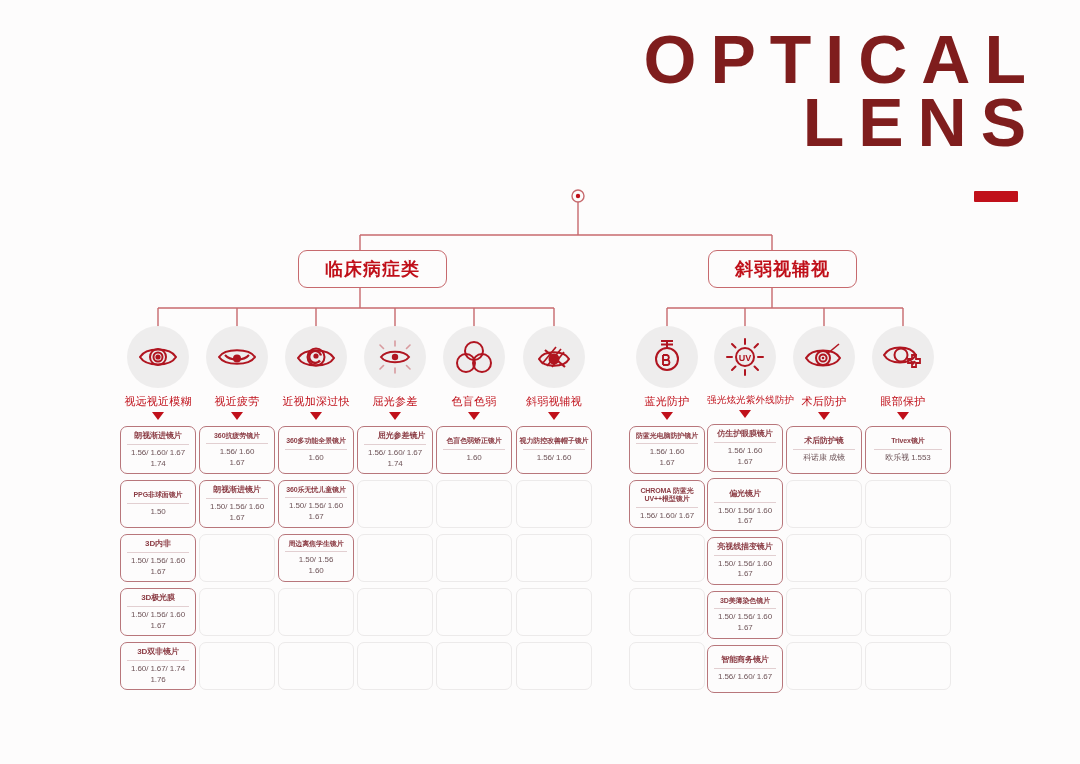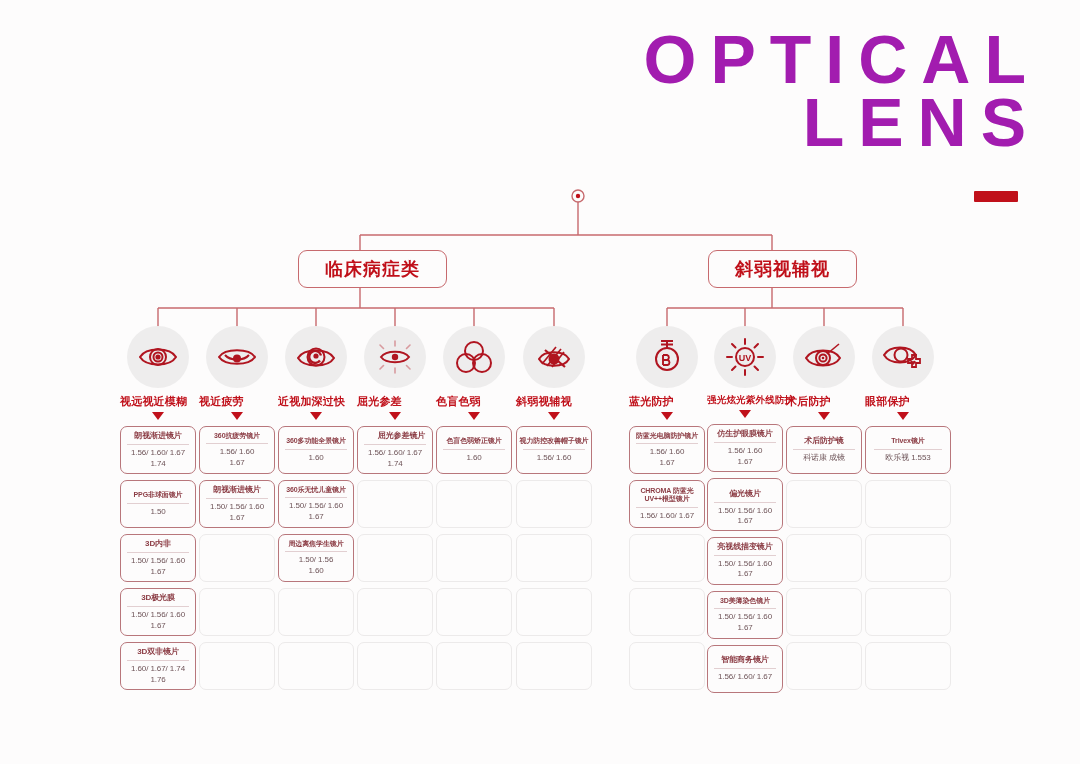--- a/index.html
+++ b/index.html
@@ -8,21 +8,21 @@
     background: #fdfcfc;
     font-family: "Liberation Sans", "DejaVu Sans", sans-serif;
     position: relative; overflow: hidden;
   }
   .canvas { position: absolute; inset: 0; }
 
   
   .watermark {
     position: absolute; right: 40px; top: 28px;
     font-size: 68px; font-weight: 700; letter-spacing: 14px;
-    color: #a21caf; line-height: 0.92; text-align: right;
+    color: #7f1d1d; line-height: 0.92; text-align: right;
     user-select: none; white-space: pre-line;
   }
   .title {
     position: absolute; right: 42px; top: 86px;
     font-size: 60px; font-weight: 700; letter-spacing: 3px;
     color: #c0101a;
     text-shadow: 0 0 1px rgba(192,16,26,.4);
   }
   .title-dash {
     position: absolute; right: 62px; top: 191px;
@@ -47,22 +47,22 @@
 
   
   .col { position: absolute; top: 326px; width: 76px; }
   .col .bubble {
     width: 62px; height: 62px; border-radius: 50%;
     background: #eeeded; margin: 0 auto;
     display: flex; align-items: center; justify-content: center;
   }
   .col .bubble svg { display: block; }
   .col .col-label {
-    margin-top: 6px; text-align: left;
-    color: #c0101a; font-size: 11px; font-weight: 700;
+    margin-top: 6px; text-align: center;
+    color: #c0101a; font-size: 11px; font-weight: 400;
     letter-spacing: .2px; white-space: nowrap;
   }
   .col .tri {
     margin: 3px auto 0; width: 0; height: 0;
     border-left: 6px solid transparent; border-right: 6px solid transparent;
     border-top: 8px solid #c0101a;
   }
   .cards { margin-top: 6px; display: flex; flex-direction: column; gap: 6px; }
 
   .card {

